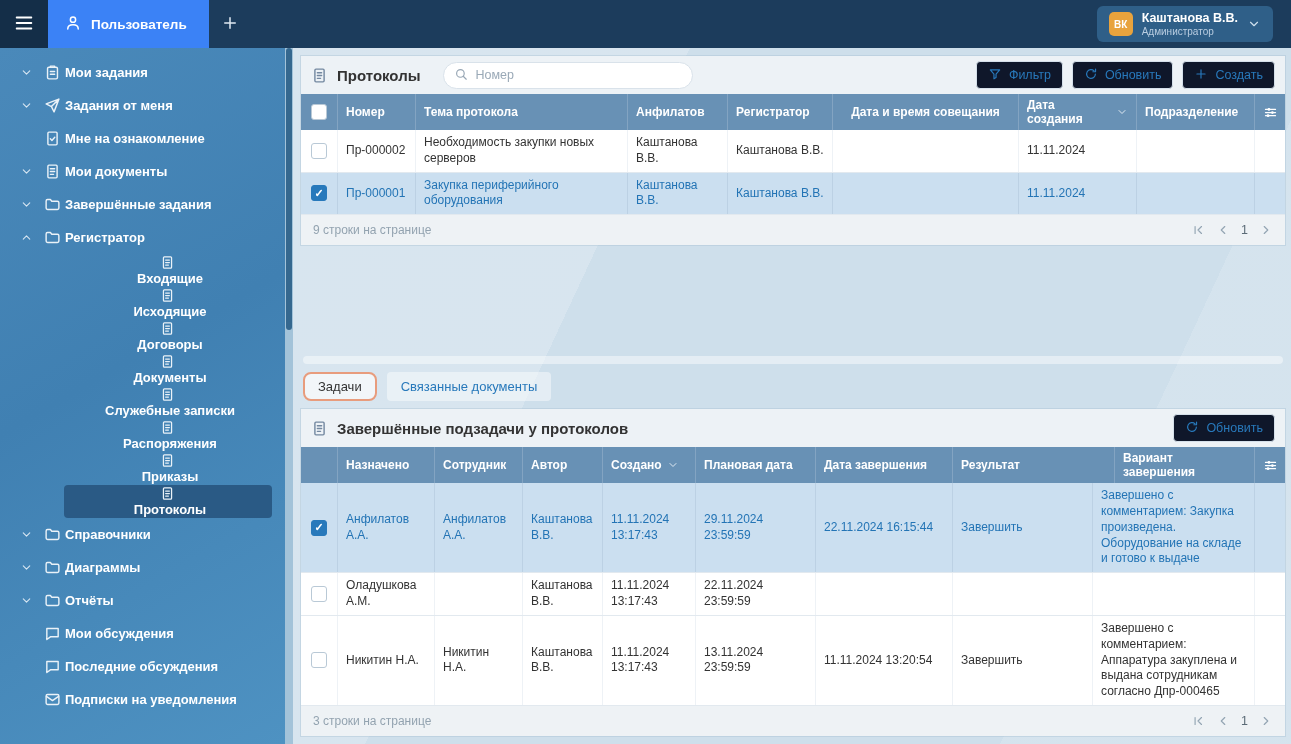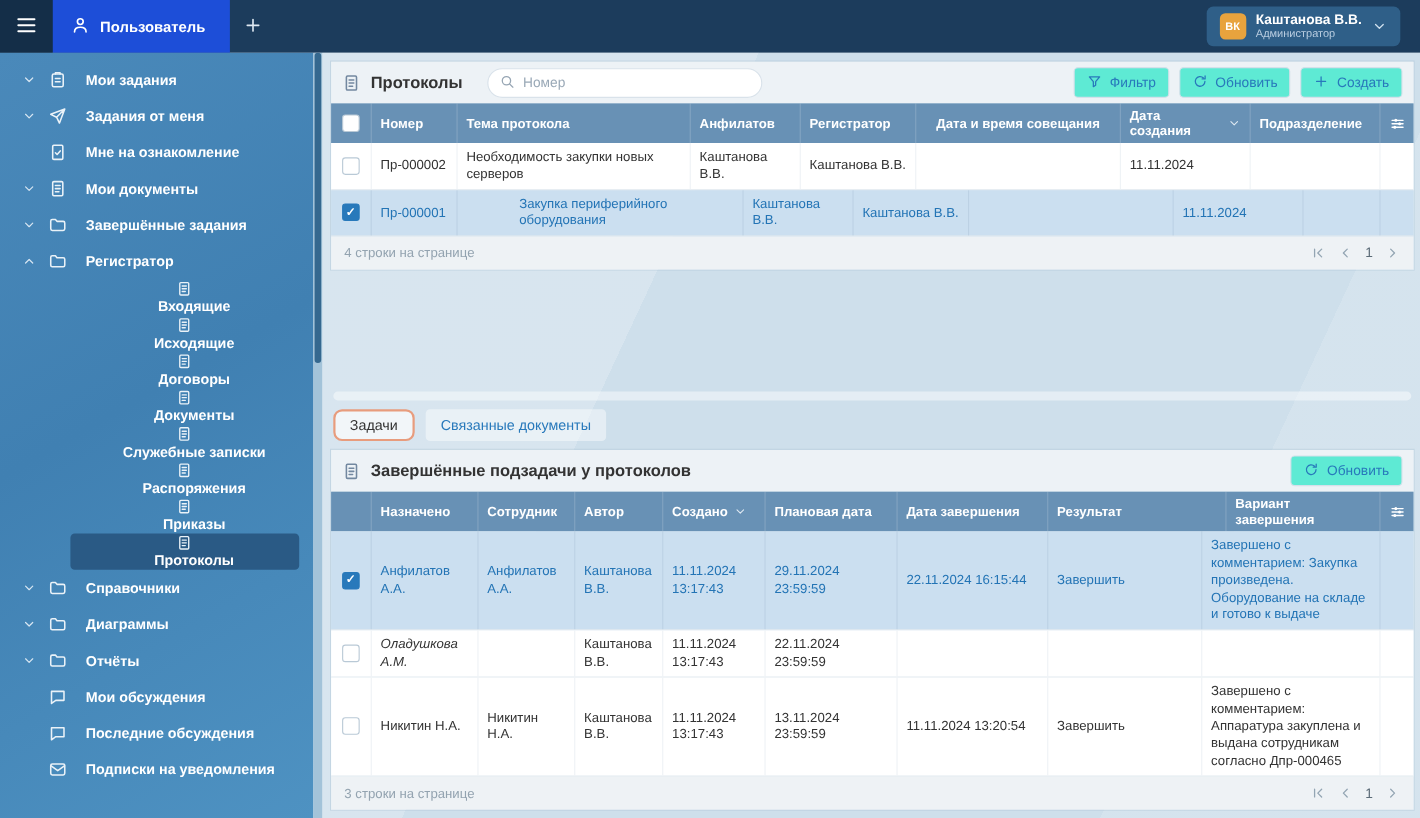--- a/index.html
+++ b/index.html
@@ -3,57 +3,57 @@
 <meta charset="utf-8">
 <style>
   *{box-sizing:border-box;margin:0;padding:0;}
   html,body{width:1291px;height:744px;overflow:hidden;}
   body{font-family:"Liberation Sans",sans-serif;font-size:13px;color:#333;}
   .app{display:flex;flex-direction:column;width:100%;height:100%;}
 
   
   .topbar{height:48px;flex:0 0 48px;background:#1c3c5c;display:flex;align-items:stretch;color:#fff;}
   .burger{width:48px;background:#142e48;display:flex;align-items:center;justify-content:center;cursor:pointer;}
-  .tab-user{background:#1d4ed8;display:flex;align-items:center;gap:9px;padding:0 22px 0 16px;font-weight:bold;font-size:13.5px;cursor:pointer;}
+  .tab-user{background:#3b82f6;display:flex;align-items:center;gap:9px;padding:0 22px 0 16px;font-weight:bold;font-size:13.5px;cursor:pointer;}
   .tab-add{width:42px;display:flex;align-items:center;justify-content:center;cursor:pointer;color:#dfe9f2;}
   .userchip{margin:6px 18px 6px auto;background:#2f5f88;border-radius:6px;display:flex;align-items:center;gap:9px;padding:0 12px;cursor:pointer;}
   .avatar{width:24px;height:24px;border-radius:5px;background:#e8a33d;color:#fff;font-size:10px;font-weight:bold;display:flex;align-items:center;justify-content:center;}
   .uinfo{display:flex;flex-direction:column;line-height:1.2;}
   .uname{font-size:12.5px;font-weight:bold;}
   .urole{font-size:10px;color:#b9cde1;}
   .chev{display:flex;color:#cfe0ee;}
 
   
   .body{flex:1;display:flex;min-height:0;}
   .sidebar{width:285px;flex:0 0 285px;color:#fff;padding-top:8px;overflow:hidden;
     background:linear-gradient(150deg,#4a89ba 0%,#4080b2 45%,#4e92c2 100%);}
   .sidescroll{width:8px;flex:0 0 8px;background:#a3c3d9;position:relative;}
   .sidescroll .thumb{position:absolute;top:0;left:1px;width:6px;height:282px;border-radius:3px;background:#35688f;}
   .side-item{height:33px;display:flex;align-items:center;padding:0 10px 0 20px;font-size:13px;font-weight:bold;cursor:pointer;white-space:nowrap;}
   .side-chev{width:14px;flex:0 0 14px;display:flex;align-items:center;color:#d7e6f2;}
   .side-ico{width:17px;flex:0 0 17px;display:flex;align-items:center;margin-left:10px;color:#eaf2f8;}
-  .side-label{margin-left:17px;overflow:hidden;text-overflow:ellipsis;}
+  .side-label{margin-left:4px;overflow:hidden;text-overflow:ellipsis;}
   .side-sub{height:33px;display:flex;align-items:center;margin:0 13px 0 64px;padding:0 10px;border-radius:4px;font-size:13px;font-weight:bold;cursor:pointer;white-space:nowrap;flex-direction:column;}
   .side-sub .side-ico{margin-left:0;}
   .side-sub.selected{background:#2a5a85;}
 
   
   .main{flex:1;min-width:0;display:flex;flex-direction:column;padding:8px 6px 8px 8px;
     background-color:#cedfeb;
     background-image:linear-gradient(115deg,rgba(255,255,255,.20) 0%,rgba(255,255,255,.20) 30%,rgba(255,255,255,0) 30%),
                      linear-gradient(295deg,rgba(255,255,255,.14) 0%,rgba(255,255,255,.14) 22%,rgba(255,255,255,0) 22%);}
   .panel{display:flex;flex-direction:column;box-shadow:0 0 0 1px rgba(160,185,205,.35);}
   .phead{height:38px;flex:0 0 38px;background:#edf2f6;display:flex;align-items:center;gap:9px;padding:0 10px;}
   .ptic{color:#7388a0;display:flex;}
   .ptitle{font-size:15px;font-weight:bold;color:#333;}
   .search{width:250px;height:27px;margin-left:14px;background:#fff;border:1px solid #d9e2ea;border-radius:14px;display:flex;align-items:center;gap:7px;padding:0 10px;color:#97a6b4;}
   .search input{border:none;outline:none;flex:1;font-size:12.5px;font-family:inherit;color:#333;background:transparent;}
   .search input::placeholder{color:#9aa9b7;}
   .spacer{flex:1;}
-  .btn{height:28px;display:flex;align-items:center;gap:7px;padding:0 11px;background:#5eead4;border:1px solid #d5e0ea;border-radius:4px;color:#2879bb;font-size:12.5px;font-family:inherit;cursor:pointer;white-space:nowrap;}
+  .btn{height:28px;display:flex;align-items:center;gap:7px;padding:0 11px;background:#0f172a;border:1px solid #d5e0ea;border-radius:4px;color:#2879bb;font-size:12.5px;font-family:inherit;cursor:pointer;white-space:nowrap;}
 
   
   .thead{display:flex;align-items:stretch;background:#6891b5;color:#fff;min-height:31px;}
   .hcell{display:flex;align-items:center;gap:5px;padding:4px 8px;font-size:12px;font-weight:bold;border-right:1px solid rgba(255,255,255,.18);min-width:0;}
   .cbcell{width:37px;flex:0 0 37px;justify-content:center;display:flex;align-items:center;padding:4px 0;}
   .hgear{width:30px;flex:0 0 30px;display:flex;align-items:center;justify-content:center;color:#fff;cursor:pointer;}
   .sortic{display:flex;color:#dfe9f2;}
   .trow{display:flex;background:#fff;border-bottom:1px solid #e2e9ef;min-height:40px;}
   .trow.selected{background:#cbdff0;color:#2374b5;}
   .tcell{display:flex;align-items:center;padding:5px 8px;font-size:12px;line-height:1.32;border-right:1px solid #eef2f6;min-width:0;}
@@ -444,21 +444,21 @@
               </div>
               <div class="tcell gpad"></div>
             </div>
             <div class="trow selected">
               <div class="tcell cbcell">
                 <span class="cb checked">✓</span>
               </div>
               <div class="tcell" style="width:78px;flex:0 0 78px;">
                 <span>Пр-000001</span>
               </div>
-              <div class="tcell" style="width:212px;flex:0 0 212px;margin-left:48px;">
+              <div class="tcell" style="width:212px;flex:0 0 212px;">
                 <span>Закупка периферийного оборудования</span>
               </div>
               <div class="tcell" style="width:100px;flex:0 0 100px;">
                 <span>Каштанова В.В.</span>
               </div>
               <div class="tcell" style="width:105px;flex:0 0 105px;">
                 <span>Каштанова В.В.</span>
               </div>
               <div class="tcell" style="width:186px;flex:0 0 186px;">
                 <span></span>
@@ -466,21 +466,21 @@
               <div class="tcell" style="width:118px;flex:0 0 118px;">
                 <span>11.11.2024</span>
               </div>
               <div class="tcell" style="flex:1 1 0;">
                 <span></span>
               </div>
               <div class="tcell gpad"></div>
             </div>
           </div>
         <div class="pfoot">
-          <span>4 строки на странице</span>
+          <span>9 строки на странице</span>
           <div class="pager">
             <span class="pgbtn">
                 <svg viewBox="0 0 24 24" width="14" height="14" fill="none" stroke="currentColor" stroke-width="2" stroke-linecap="round" stroke-linejoin="round">
                   <path d="M18 6l-6 6 6 6M7 6v12"></path>
                 </svg>
               </span>
             <span class="pgbtn">
                 <svg viewBox="0 0 24 24" width="14" height="14" fill="none" stroke="currentColor" stroke-width="2" stroke-linecap="round" stroke-linejoin="round">
                   <path d="M15 6l-6 6 6 6"></path>
                 </svg>
@@ -593,21 +593,21 @@
               </div>
               <div class="tcell" style="flex:1 1 0;">
                 <span>Завершено с комментарием: Закупка произведена. Оборудование на складе и готово к выдаче</span>
               </div>
               <div class="tcell gpad"></div>
             </div>
             <div class="trow">
               <div class="tcell cbcell">
                 <span class="cb"></span>
               </div>
-              <div class="tcell" style="width:97px;flex:0 0 97px;font-style:italic;">
+              <div class="tcell" style="width:97px;flex:0 0 97px;">
                 <span>Оладушкова А.М.</span>
               </div>
               <div class="tcell" style="width:88px;flex:0 0 88px;">
                 <span></span>
               </div>
               <div class="tcell" style="width:80px;flex:0 0 80px;">
                 <span>Каштанова В.В.</span>
               </div>
               <div class="tcell" style="width:93px;flex:0 0 93px;">
                 <span>11.11.2024 13:17:43</span>

